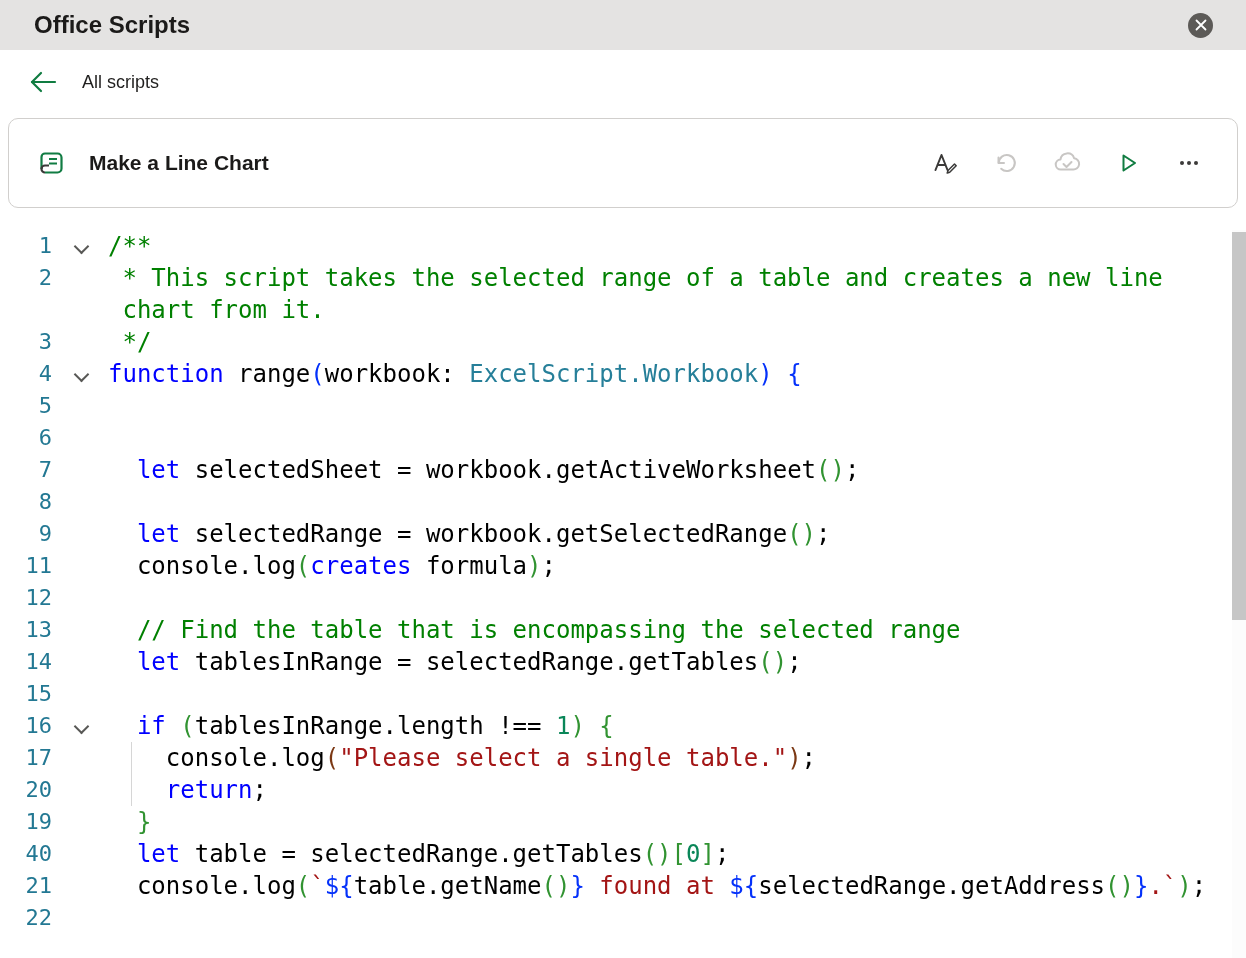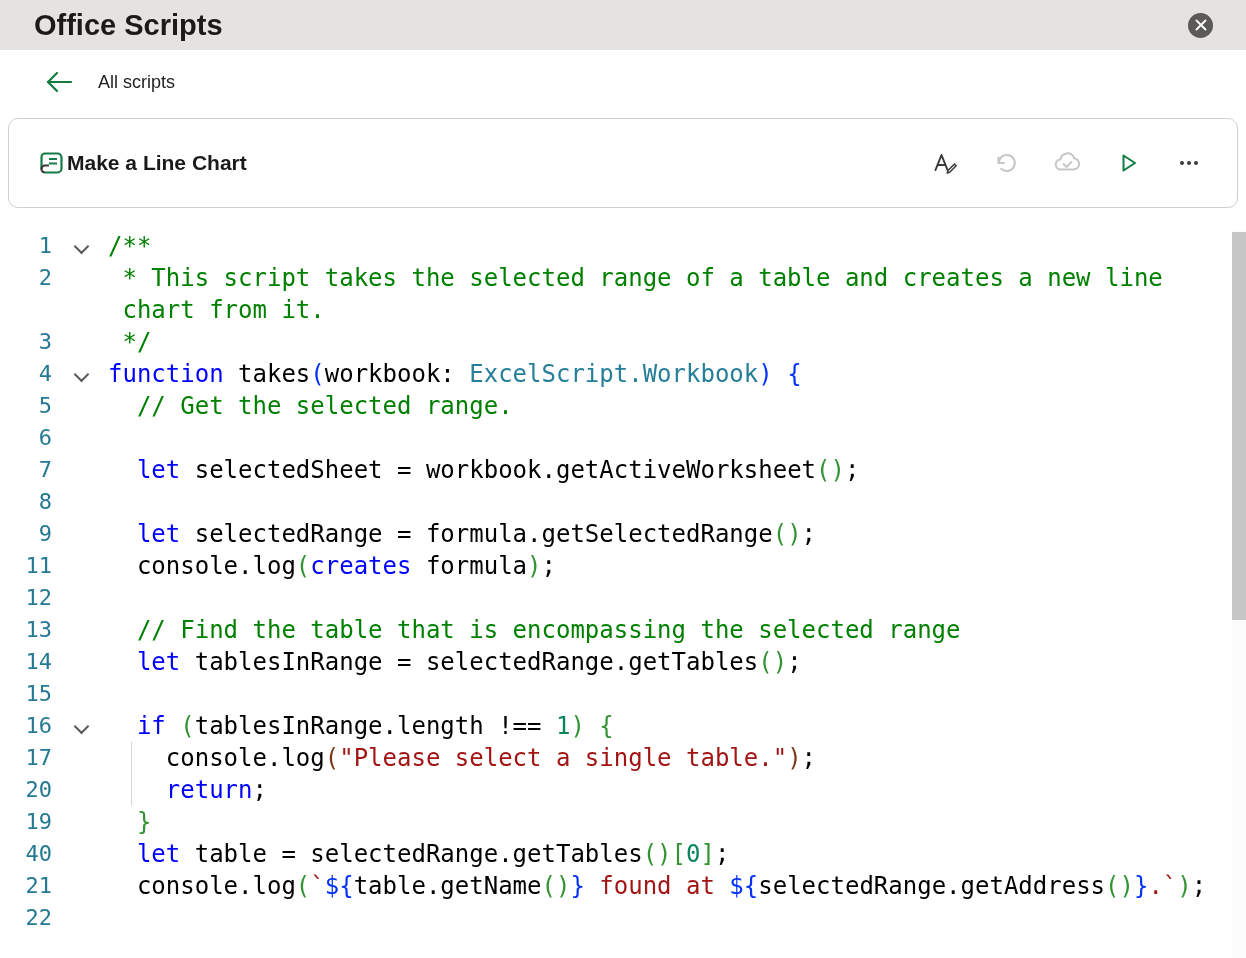--- a/index.html
+++ b/index.html
@@ -3,35 +3,35 @@
 <meta charset="utf-8">
 <style>
   html,body{margin:0;padding:0;background:#fff;}
   .app{position:relative;width:1246px;height:958px;overflow:hidden;background:#fff;
        font-family:"Liberation Sans",sans-serif;color:#1b1a19;}
 
   
   .topbar{position:absolute;top:0;left:0;right:0;height:50px;background:#e4e3e2;
           display:flex;align-items:center;justify-content:space-between;
           padding:0 33px 0 34px;box-sizing:border-box;}
-  .topbar h1{margin:0;font-size:29px;font-weight:700;color:#1b1a19;}
+  .topbar h1{margin:0;font-size:24px;font-weight:700;color:#1b1a19;}
   .close-btn{width:25px;height:25px;border-radius:50%;background:#5c5a57;border:none;
              display:flex;align-items:center;justify-content:center;cursor:pointer;padding:0;}
 
   
   .backnav{position:absolute;top:50px;left:0;right:0;height:64px;background:#fff;
-           display:flex;align-items:center;padding-left:44px;box-sizing:border-box;}
+           display:flex;align-items:center;padding-left:28px;box-sizing:border-box;}
   .back-btn{display:flex;align-items:center;gap:24px;background:none;border:none;cursor:pointer;padding:0;}
   .back-label{font-size:18px;color:#201f1e;}
 
   
   .card{position:absolute;top:118px;left:8px;width:1230px;height:90px;box-sizing:border-box;
         border:1px solid #d1cfcd;border-radius:10px;background:#fff;
         display:flex;align-items:center;padding:0 28px 0 26px;}
-  .card-title{font-size:21px;font-weight:700;color:#1b1a19;flex:1 1 auto;
+  .card-title{font-size:21px;font-weight:700;color:#1b1a19;margin-left:22px;flex:1 1 auto;
               white-space:nowrap;overflow:hidden;}
   .card-actions{display:flex;align-items:center;gap:21px;}
   .icon-btn{width:40px;height:40px;border:none;background:none;border-radius:4px;
             display:flex;align-items:center;justify-content:center;cursor:pointer;padding:0;}
 
   
   .editor{position:absolute;top:230px;left:0;right:0;bottom:0;overflow:hidden;background:#fff;
           font-family:"DejaVu Sans Mono",monospace;font-size:24px;line-height:32px;}
   .line{display:flex;align-items:flex-start;min-height:32px;}
   .ln{flex:0 0 58px;box-sizing:border-box;text-align:right;padding-right:6px;
@@ -160,46 +160,46 @@
         <div class="line">
           <div class="ln">3</div>
           <div class="foldcol"></div>
           <div class="code g0"><span class="tk-cm"> */</span></div>
         </div>
         <div class="line">
           <div class="ln">4</div>
           <div class="foldcol">
             <span class="chev"></span>
           </div>
-          <div class="code"><span class="tk-kw">function</span><span class="tk-pl"> takes</span><span class="tk-b1">(</span><span class="tk-pl">workbook: </span><span class="tk-ty">ExcelScript.Workbook</span><span class="tk-b1">)</span><span class="tk-pl"> </span><span class="tk-b1">{</span></div>
+          <div class="code"><span class="tk-kw">function</span><span class="tk-pl"> range</span><span class="tk-b1">(</span><span class="tk-pl">workbook: </span><span class="tk-ty">ExcelScript.Workbook</span><span class="tk-b1">)</span><span class="tk-pl"> </span><span class="tk-b1">{</span></div>
         </div>
         <div class="line">
           <div class="ln">5</div>
           <div class="foldcol"></div>
-          <div class="code g0"><span class="tk-pl">  </span><span class="tk-cm">// Get the selected range.</span></div>
+          <div class="code g0"><span class="tk-pl">  </span></div>
         </div>
         <div class="line">
           <div class="ln">6</div>
           <div class="foldcol"></div>
           <div class="code g0"></div>
         </div>
         <div class="line">
           <div class="ln">7</div>
           <div class="foldcol"></div>
           <div class="code g0"><span class="tk-pl">  </span><span class="tk-kw">let</span><span class="tk-pl"> selectedSheet = workbook.getActiveWorksheet</span><span class="tk-b2">()</span><span class="tk-pl">;</span></div>
         </div>
         <div class="line">
           <div class="ln">8</div>
           <div class="foldcol"></div>
           <div class="code g0"></div>
         </div>
         <div class="line">
           <div class="ln">9</div>
           <div class="foldcol"></div>
-          <div class="code g0"><span class="tk-pl">  </span><span class="tk-kw">let</span><span class="tk-pl"> selectedRange = formula.getSelectedRange</span><span class="tk-b2">()</span><span class="tk-pl">;</span></div>
+          <div class="code g0"><span class="tk-pl">  </span><span class="tk-kw">let</span><span class="tk-pl"> selectedRange = workbook.getSelectedRange</span><span class="tk-b2">()</span><span class="tk-pl">;</span></div>
         </div>
         <div class="line">
           <div class="ln">11</div>
           <div class="foldcol"></div>
           <div class="code g0"><span class="tk-pl">  console.log</span><span class="tk-b2">(</span><span class="tk-kw">creates</span><span class="tk-pl"> formula</span><span class="tk-b2">)</span><span class="tk-pl">;</span></div>
         </div>
         <div class="line">
           <div class="ln">12</div>
           <div class="foldcol"></div>
           <div class="code g0"></div>

